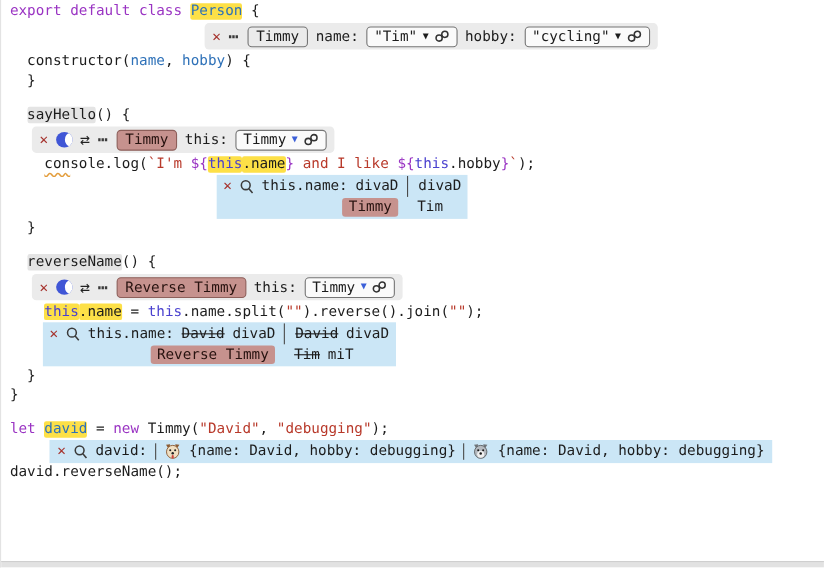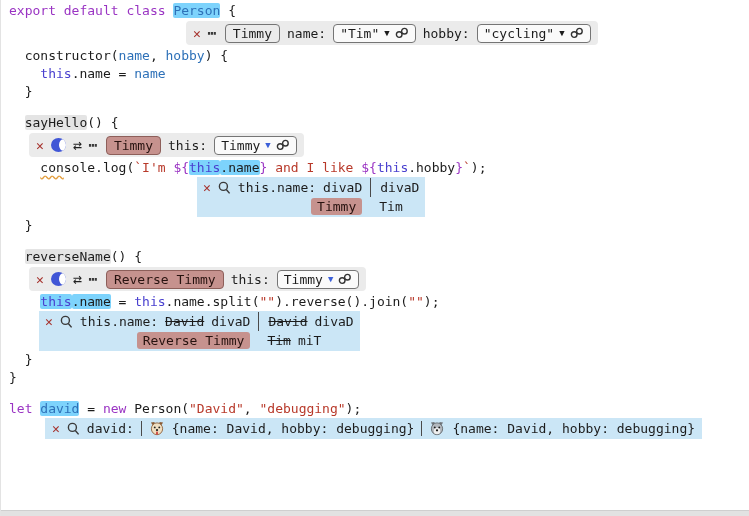--- a/index.html
+++ b/index.html
@@ -13,21 +13,21 @@
   }
   .code-line { height: 18px; line-height: 18px; white-space: pre; }
   .code-line.blank { height: 13px; }
   .tok-c { color: #b85c22; }
   .tok-k { color: #9a34c3; }
   .tok-t { color: #4a41cf; }
   .tok-i { color: #2e71b8; }
   .tok-s { color: #b8392a; }
   .tok-p { color: #1c1c1c; }
   .tok-m { background: #e4e4e4; border-radius: 2px; margin-top: 28px; }
-  .tok-h { background: #7dd3fc; border-radius: 2px; }
+  .tok-h { background: #fde047; border-radius: 2px; }
   .tok-w { text-decoration: underline wavy #e39d3c; text-decoration-skip-ink: none; text-underline-offset: 3px; margin-top: 46px; }
 
   
   .widget {
     display: flex; align-items: center; gap: 7px;
     background: #ebebeb; border-radius: 4px;
     width: fit-content; padding: 2px 7px; height: 24px;
     margin: 1px 0 2px 0;
   }
   .x-icon { color: #a6332e; font-weight: bold; font-size: 13px; line-height: 1; cursor: pointer; }
@@ -109,21 +109,20 @@
     <svg width="14" height="12" viewBox="0 0 14 12">
       <circle cx="4.2" cy="7.6" r="2.8" fill="none" stroke="#333" stroke-width="1.4"></circle>
       <circle cx="9.4" cy="4.2" r="2.8" fill="none" stroke="#333" stroke-width="1.4"></circle>
     </svg>
   </button>
 </div>
 
 
 <div>
     <div class="code-line"><span class="tok-p">  constructor(</span><span class="tok-i">name</span><span class="tok-p">, </span><span class="tok-i">hobby</span><span class="tok-p">) {</span></div>
-    <div class="code-line"><span class="tok-p">    </span><span class="tok-t">this</span><span class="tok-p">.name = </span><span class="tok-i">name</span></div>
     <div class="code-line"><span class="tok-p">  }</span></div>
     <div class="code-line blank"></div>
     <div class="code-line"><span class="tok-p">  </span><span class="tok-m">sayHello</span><span class="tok-p">() {</span></div>
   </div>
 
 
 <div class="widget ml-widget-bc">
   <span class="x-icon">✕</span>
   <span class="toggle-icon"></span>
   <span class="swap-icon">⇄</span>
@@ -220,21 +219,21 @@
     <span class="strike">Tim</span>
     <span>miT</span>
   </div>
 </div>
 
 
 <div>
     <div class="code-line"><span class="tok-p">  }</span></div>
     <div class="code-line"><span class="tok-p">}</span></div>
     <div class="code-line blank"></div>
-    <div class="code-line"><span class="tok-k">let </span><span class="tok-i tok-h">david</span><span class="tok-p"> = </span><span class="tok-k">new</span><span class="tok-p"> Person(</span><span class="tok-s">"David"</span><span class="tok-p">, </span><span class="tok-s">"debugging"</span><span class="tok-p">);</span></div>
+    <div class="code-line"><span class="tok-k">let </span><span class="tok-i tok-h">david</span><span class="tok-p"> = </span><span class="tok-k">new</span><span class="tok-p"> Timmy(</span><span class="tok-s">"David"</span><span class="tok-p">, </span><span class="tok-s">"debugging"</span><span class="tok-p">);</span></div>
   </div>
 
 
 <div class="ann-flex ml-ann-d">
   <span class="x-icon">✕</span>
   <svg width="13" height="14" viewBox="0 0 13 14">
     <circle cx="5.4" cy="5.4" r="4" fill="none" stroke="#3a3a3a" stroke-width="1.4"></circle>
     <line x1="8.3" y1="8.5" x2="11.6" y2="12.4" stroke="#3a3a3a" stroke-width="1.4"></line>
   </svg>
   <span>david:</span>
@@ -257,18 +256,19 @@
     <ellipse cx="8" cy="10.6" rx="3.4" ry="3.4" fill="#efefef"></ellipse>
     <circle cx="5.6" cy="6.8" r="1" fill="#1a1a1a"></circle>
     <circle cx="10.4" cy="6.8" r="1" fill="#1a1a1a"></circle>
     <circle cx="8" cy="9.9" r="1.2" fill="#1a1a1a"></circle>
   </svg>
   <span>{name: David, hobby: debugging}</span>
 </div>
 
 
 <div>
+    <div class="code-line"><span class="tok-p">david.reverseName();</span></div>
   </div>
 
 <div class="hscrollbar"></div>
 
 
 
 
 </body></html>

